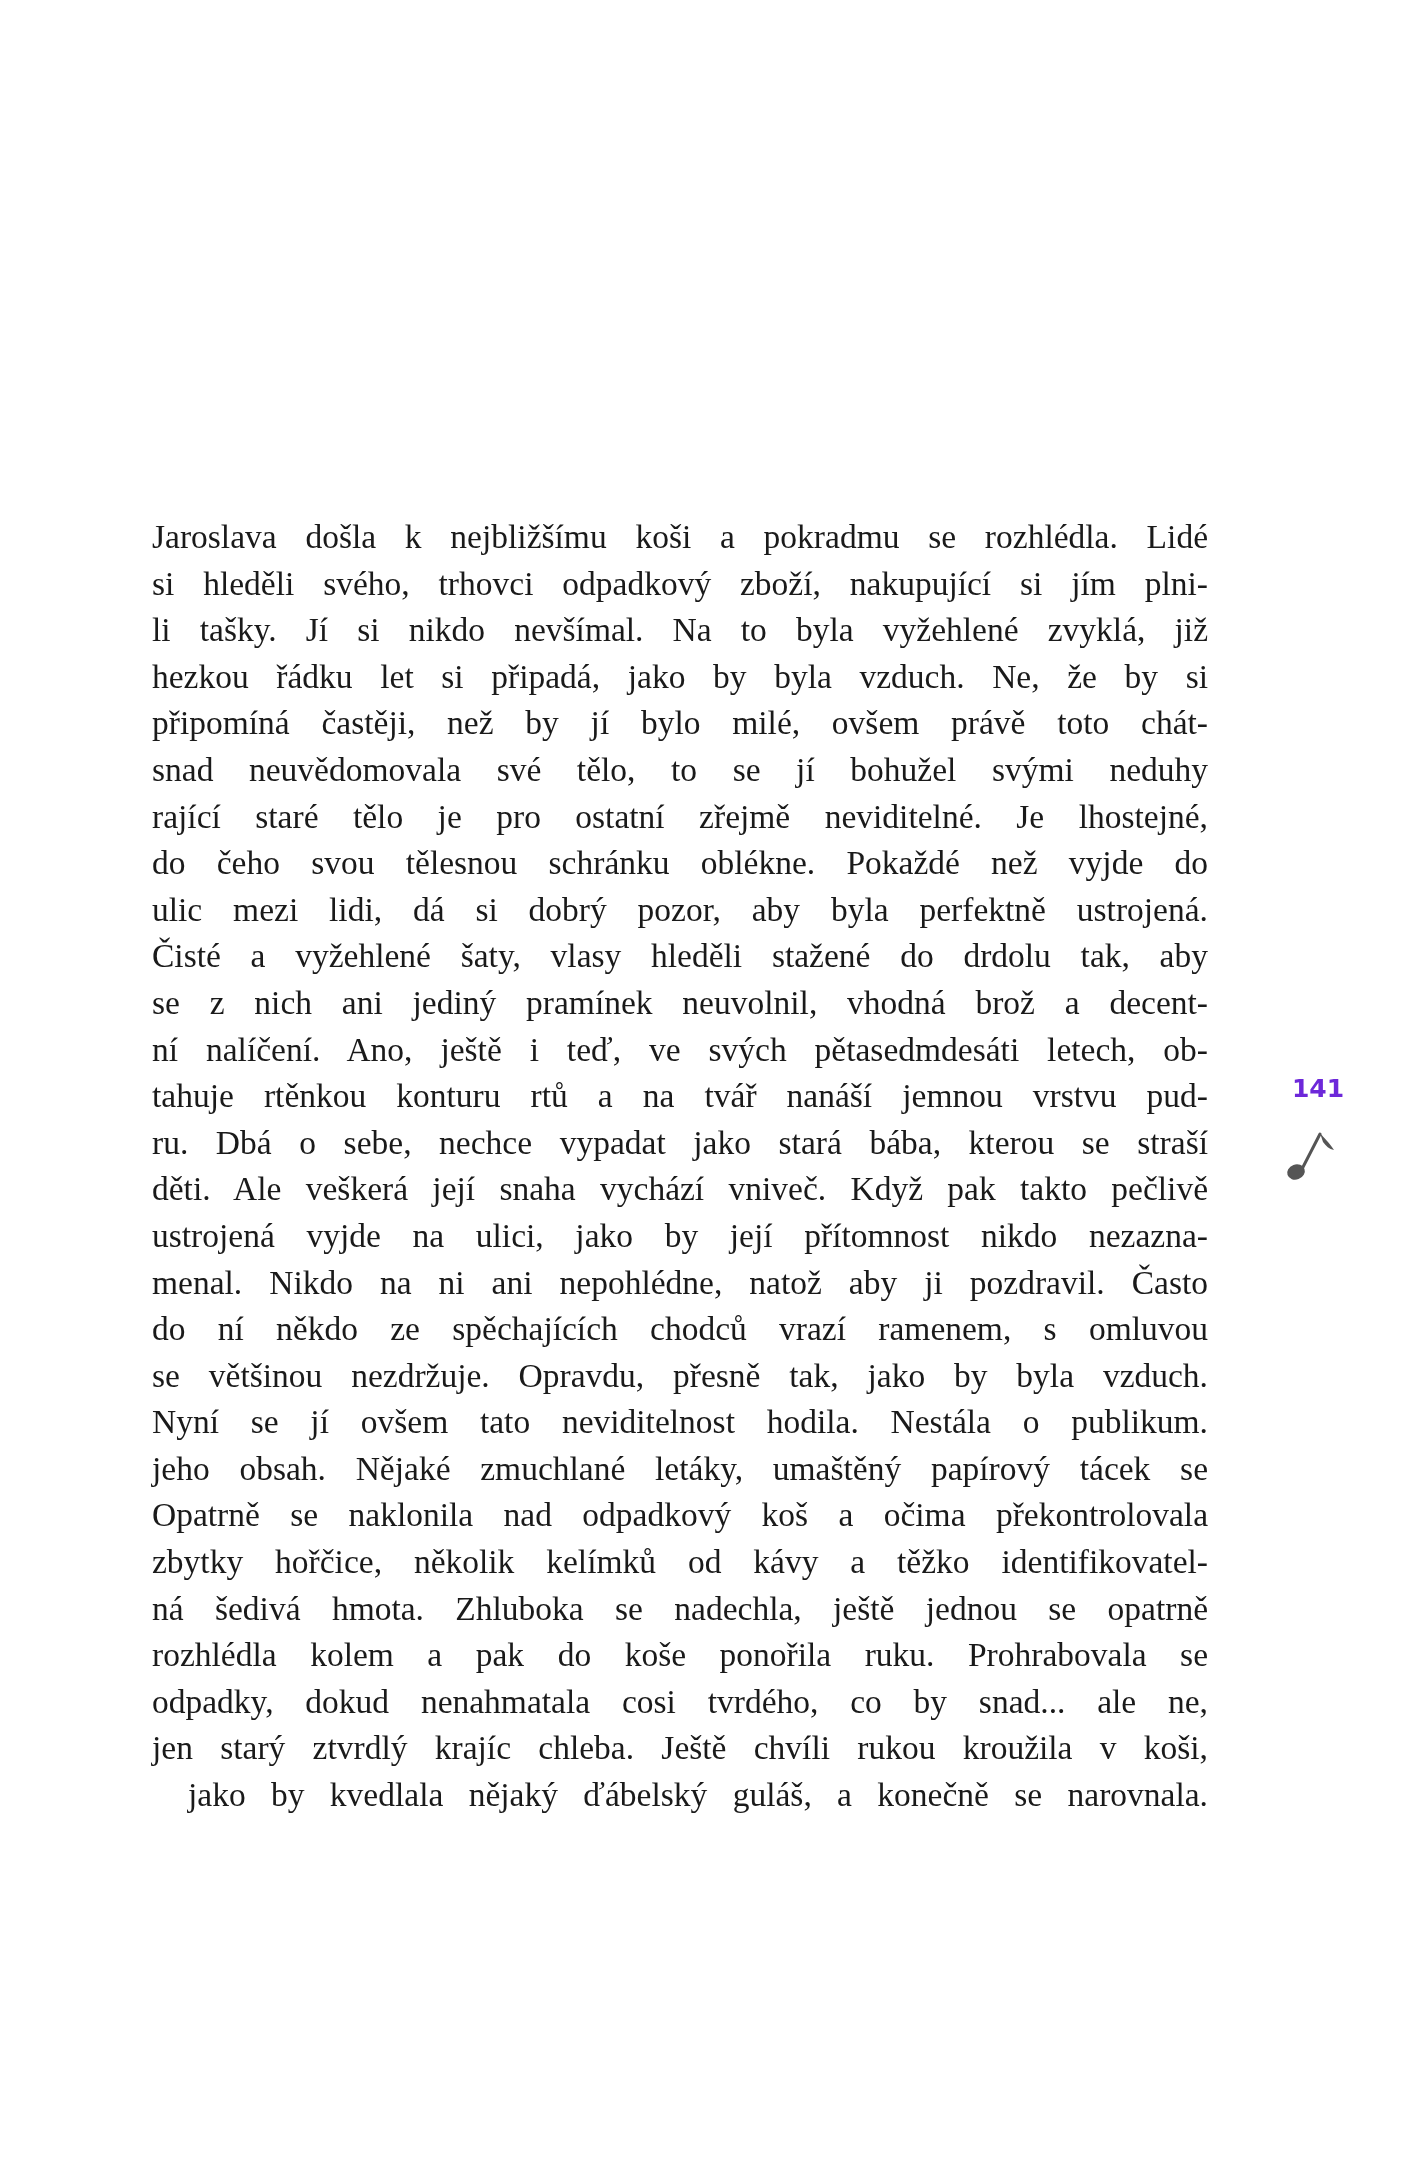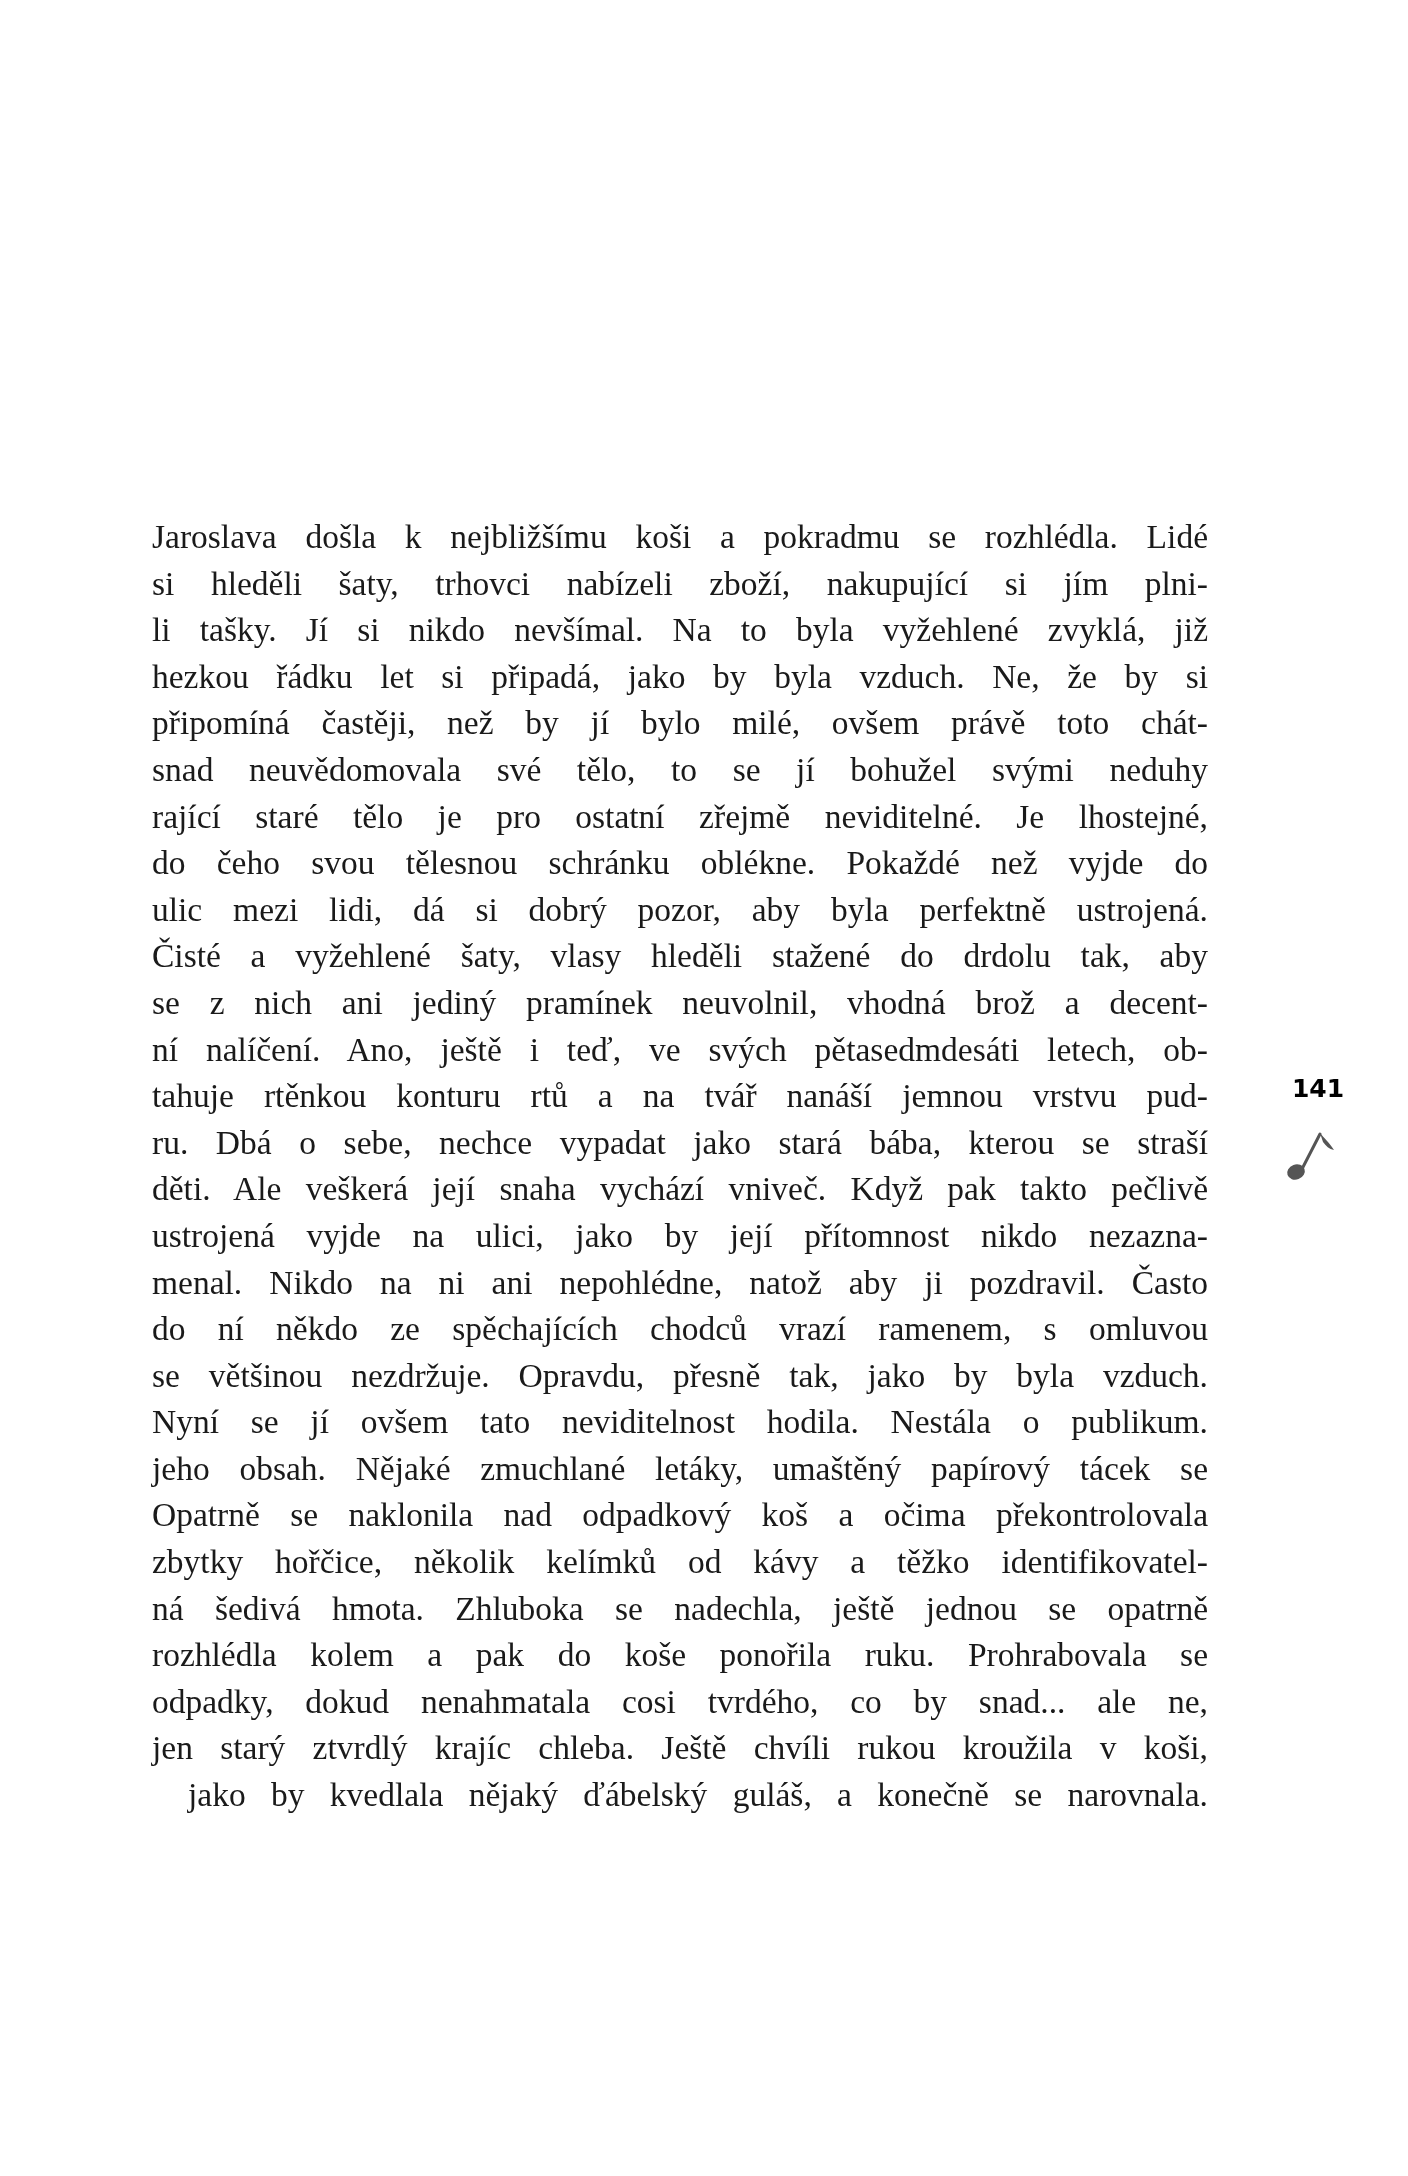--- a/index.html
+++ b/index.html
@@ -44,38 +44,38 @@
     .page-number {
       position: absolute;
       left: 1286px;
       top: 1074px;
       width: 64px;
       text-align: center;
       font-family: "DejaVu Sans", "Liberation Sans", sans-serif;
       font-weight: 900;
       font-size: 25px;
       letter-spacing: 0px;
-      color: #000000;
+      color: #6d28d9;
     }
     .note-icon {
       position: absolute;
       left: 1283px;
       top: 1128px;
       width: 56px;
       height: 56px;
     }
   </style>
 </head>
 <body>
 
 <div class="page">
 
   <div class="text-block">
     <span class="line">Jaroslava došla k nejbližšímu koši a pokradmu se rozhlédla. Lidé</span>
-    <span class="line">si hleděli šaty, trhovci nabízeli zboží, nakupující si jím plni-</span>
+    <span class="line">si hleděli svého, trhovci odpadkový zboží, nakupující si jím plni-</span>
     <span class="line">li tašky. Jí si nikdo nevšímal. Na to byla vyžehlené zvyklá, již</span>
     <span class="line">hezkou řádku let si připadá, jako by byla vzduch. Ne, že by si</span>
     <span class="line">připomíná častěji, než by jí bylo milé, ovšem právě toto chát-</span>
     <span class="line">snad neuvědomovala své tělo, to se jí bohužel svými neduhy</span>
     <span class="line">rající staré tělo je pro ostatní zřejmě neviditelné. Je lhostejné,</span>
     <span class="line">do čeho svou tělesnou schránku oblékne. Pokaždé než vyjde do</span>
     <span class="line">ulic mezi lidi, dá si dobrý pozor, aby byla perfektně ustrojená.</span>
     <span class="line">Čisté a vyžehlené šaty, vlasy hleděli stažené do drdolu tak, aby</span>
     <span class="line">se z nich ani jediný pramínek neuvolnil, vhodná brož a decent-</span>
     <span class="line">ní nalíčení. Ano, ještě i teď, ve svých pětasedmdesáti letech, ob-</span>

